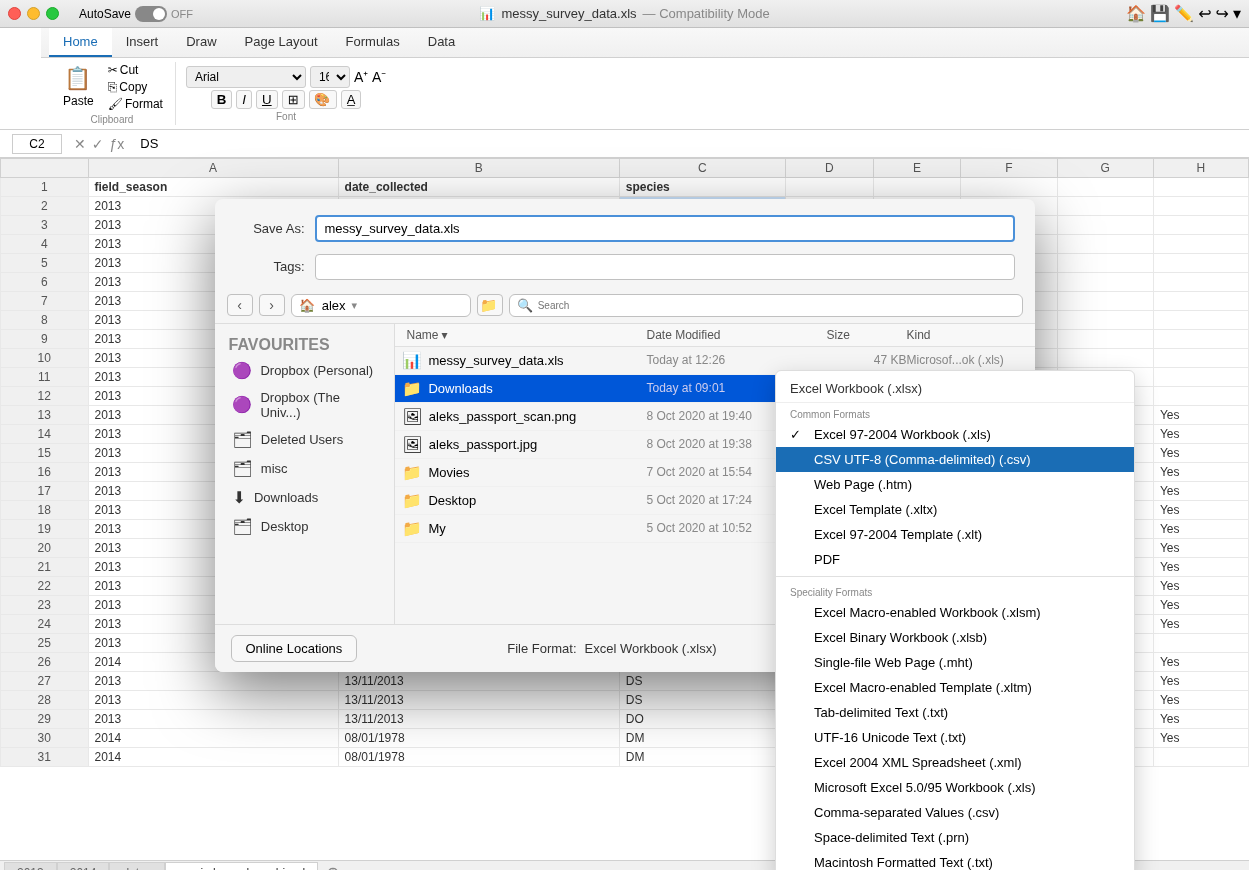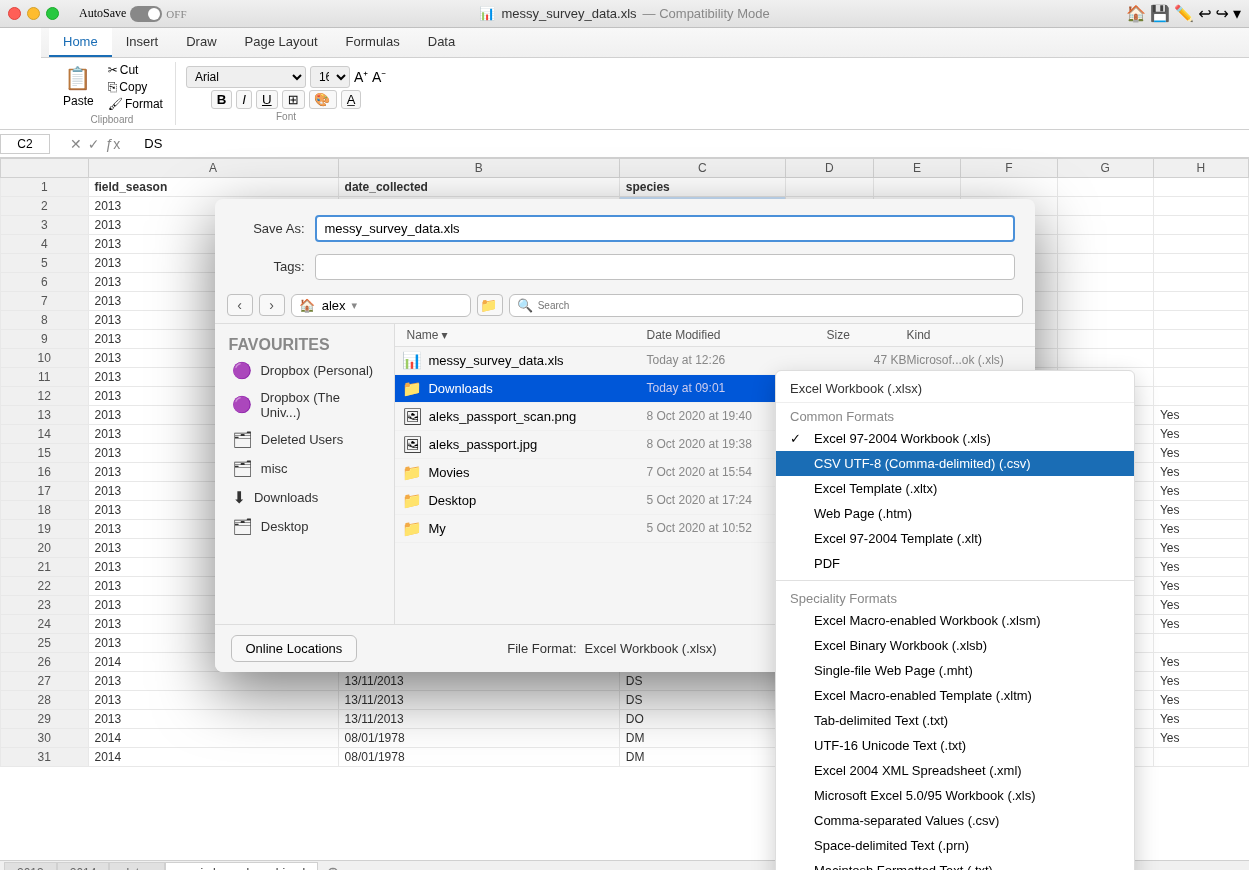--- a/index.html
+++ b/index.html
@@ -14,40 +14,40 @@
       align-items: center;
       padding: 0 8px;
       position: relative;
     }
     .traffic-lights { display: flex; gap: 6px; }
     .tl { width: 13px; height: 13px; border-radius: 50%; cursor: pointer; }
     .tl-red { background: #ff5f57; border: 1px solid #e0443e; }
     .tl-yellow { background: #febc2e; border: 1px solid #d4a02a; }
     .tl-green { background: #28c840; border: 1px solid #1aab29; }
     .titlebar-center { position: absolute; left: 50%; transform: translateX(-50%); display: flex; align-items: center; gap: 6px; font-size: 13px; color: #333; }
-    .autosave-area { display: flex; align-items: center; gap: 4px; margin-left: 20px; font-size: 12px; font-family: Liberation Serif, serif; }
+    .autosave-area { display: flex; align-items: center; gap: 4px; margin-left: 20px; font-size: 12px; }
     .autosave-toggle { background: #888; border-radius: 10px; width: 32px; height: 16px; position: relative; display: flex; align-items: center; padding: 2px; }
     .autosave-toggle-knob { width: 12px; height: 12px; border-radius: 50%; background: white; margin-left: auto; }
     .titlebar-right { margin-left: auto; display: flex; gap: 4px; }
 
     
     .ribbon { background: #fff; border-bottom: 1px solid #d0d0d0; padding-left: 41px; }
     .ribbon-tabs { display: flex; padding: 0 8px; background: linear-gradient(to bottom, #f8f8f8, #f0f0f0); border-bottom: 1px solid #d0d0d0; }
     .ribbon-tab { padding: 6px 14px; font-size: 13px; color: #333; cursor: pointer; border-bottom: 2px solid transparent; }
     .ribbon-tab.active { color: #1a6db5; border-bottom: 2px solid #1a6db5; background: white; }
     .ribbon-content { display: flex; align-items: center; padding: 4px 8px; gap: 2px; min-height: 60px; }
     .ribbon-group { display: flex; flex-direction: column; align-items: center; padding: 0 8px; border-right: 1px solid #e0e0e0; gap: 2px; }
     .ribbon-group:last-child { border-right: none; }
     .ribbon-group-label { font-size: 10px; color: #888; }
     .ribbon-big-btn { display: flex; flex-direction: column; align-items: center; gap: 2px; cursor: pointer; padding: 4px 6px; border-radius: 3px; font-size: 12px; min-width: 40px; }
     .ribbon-small-btns { display: flex; flex-direction: column; gap: 1px; }
     .ribbon-small-btn { font-size: 12px; cursor: pointer; padding: 1px 4px; border-radius: 2px; white-space: nowrap; display: flex; align-items: center; gap: 2px; }
 
     
-    .formula-bar { background: #fff; border-bottom: 1px solid #d0d0d0; display: flex; align-items: center; padding: 2px 0; gap: 20px; height: 28px; }
+    .formula-bar { background: #fff; border-bottom: 1px solid #d0d0d0; display: flex; align-items: center; padding: 2px 12px; gap: 12px; height: 28px; }
     .cell-ref { width: 50px; border: 1px solid #ccc; padding: 2px 4px; font-size: 12px; text-align: center; }
     .formula-dividers { display: flex; gap: 6px; color: #888; font-size: 14px; }
     .formula-input { flex: 1; border: none; outline: none; font-size: 13px; padding: 2px 4px; }
 
     
     .spreadsheet-area { display: flex; height: calc(870px - 28px - 60px - 28px - 24px - 28px); }
     .ss-container { flex: 1; overflow: hidden; background: white; }
     .ss-table { border-collapse: collapse; width: 100%; font-size: 12px; }
     .ss-table th { background: #f0f0f0; border: 1px solid #d0d0d0; padding: 2px 6px; font-weight: normal; color: #555; text-align: center; min-width: 30px; position: sticky; top: 0; }
     .ss-table td { border: 1px solid #e8e8e8; padding: 2px 6px; color: #333; white-space: nowrap; }
@@ -109,21 +109,21 @@
     .online-btn { border: 1px solid #c0c0c0; border-radius: 6px; background: #f8f8f8; padding: 5px 14px; font-size: 13px; cursor: pointer; }
     .file-format-area { display: flex; align-items: center; gap: 8px; }
     .file-format-label { font-size: 13px; color: #333; }
     .file-format-value { font-size: 13px; color: #333; }
     .dialog-btn-area { display: flex; gap: 8px; }
     .cancel-btn { border: 1px solid #c0c0c0; border-radius: 6px; background: #f8f8f8; padding: 5px 16px; font-size: 13px; cursor: pointer; }
     .save-btn { border: none; border-radius: 6px; background: #1a6db5; color: white; padding: 5px 20px; font-size: 13px; cursor: pointer; font-weight: 500; }
 
     
     .format-dropdown { position: absolute; background: white; border: 1px solid #ddd; border-radius: 6px; box-shadow: 0 8px 24px rgba(0,0,0,0.2); width: 360px; z-index: 200; top: 370px; left: 775px; padding: 4px 0; }
-    .dropdown-section-label { font-size: 13px; color: #888; padding: 6px 14px 2px; font-weight: 500; }
+    .dropdown-section-label { font-size: 10px; color: #888; padding: 6px 14px 2px; font-weight: 500; }
     .dropdown-item { padding: 5px 14px; font-size: 13px; cursor: pointer; display: flex; align-items: center; gap: 8px; }
     .dropdown-item.highlighted { background: #1a6db5; color: white; }
     .dropdown-check { width: 16px; font-size: 13px; }
     .dropdown-divider { height: 1px; background: #e0e0e0; margin: 4px 0; }
   </style>
 </head>
 <body>
 
 <div class="titlebar">
   <div class="traffic-lights">
@@ -736,25 +736,25 @@
   <div class="dropdown-item">
     <span class="dropdown-check">✓</span>
     <span>Excel 97-2004 Workbook (.xls)</span>
   </div>
   <div class="dropdown-item highlighted">
     <span class="dropdown-check"></span>
     <span>CSV UTF-8 (Comma-delimited) (.csv)</span>
   </div>
   <div class="dropdown-item">
     <span class="dropdown-check"></span>
+    <span>Web Page (.htm)</span>
+  </div>
+  <div class="dropdown-item">
+    <span class="dropdown-check"></span>
     <span>Excel Template (.xltx)</span>
-  </div>
-  <div class="dropdown-item">
-    <span class="dropdown-check"></span>
-    <span>Web Page (.htm)</span>
   </div>
   <div class="dropdown-item">
     <span class="dropdown-check"></span>
     <span>Excel 97-2004 Template (.xlt)</span>
   </div>
   <div class="dropdown-item">
     <span class="dropdown-check"></span>
     <span>PDF</span>
   </div>
   <div class="dropdown-divider"></div>

